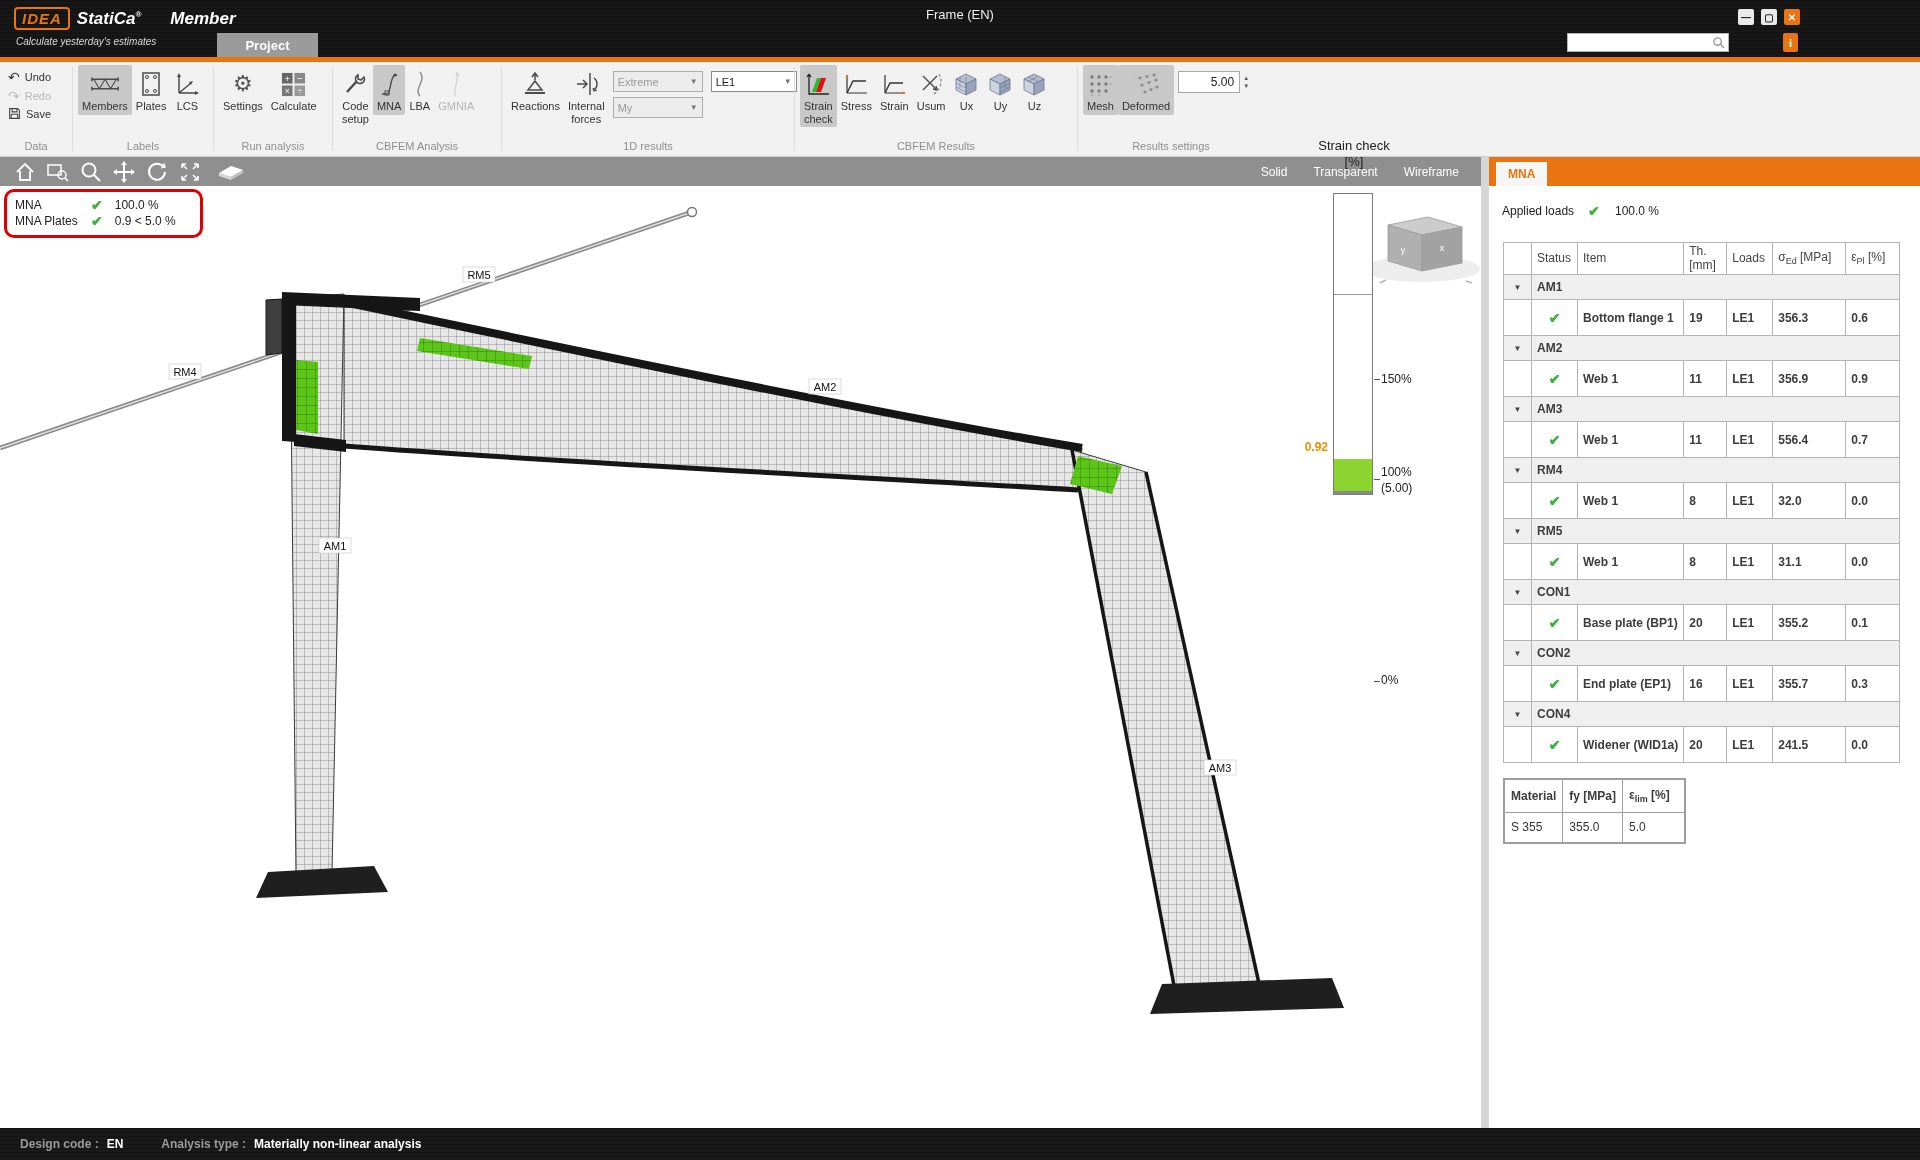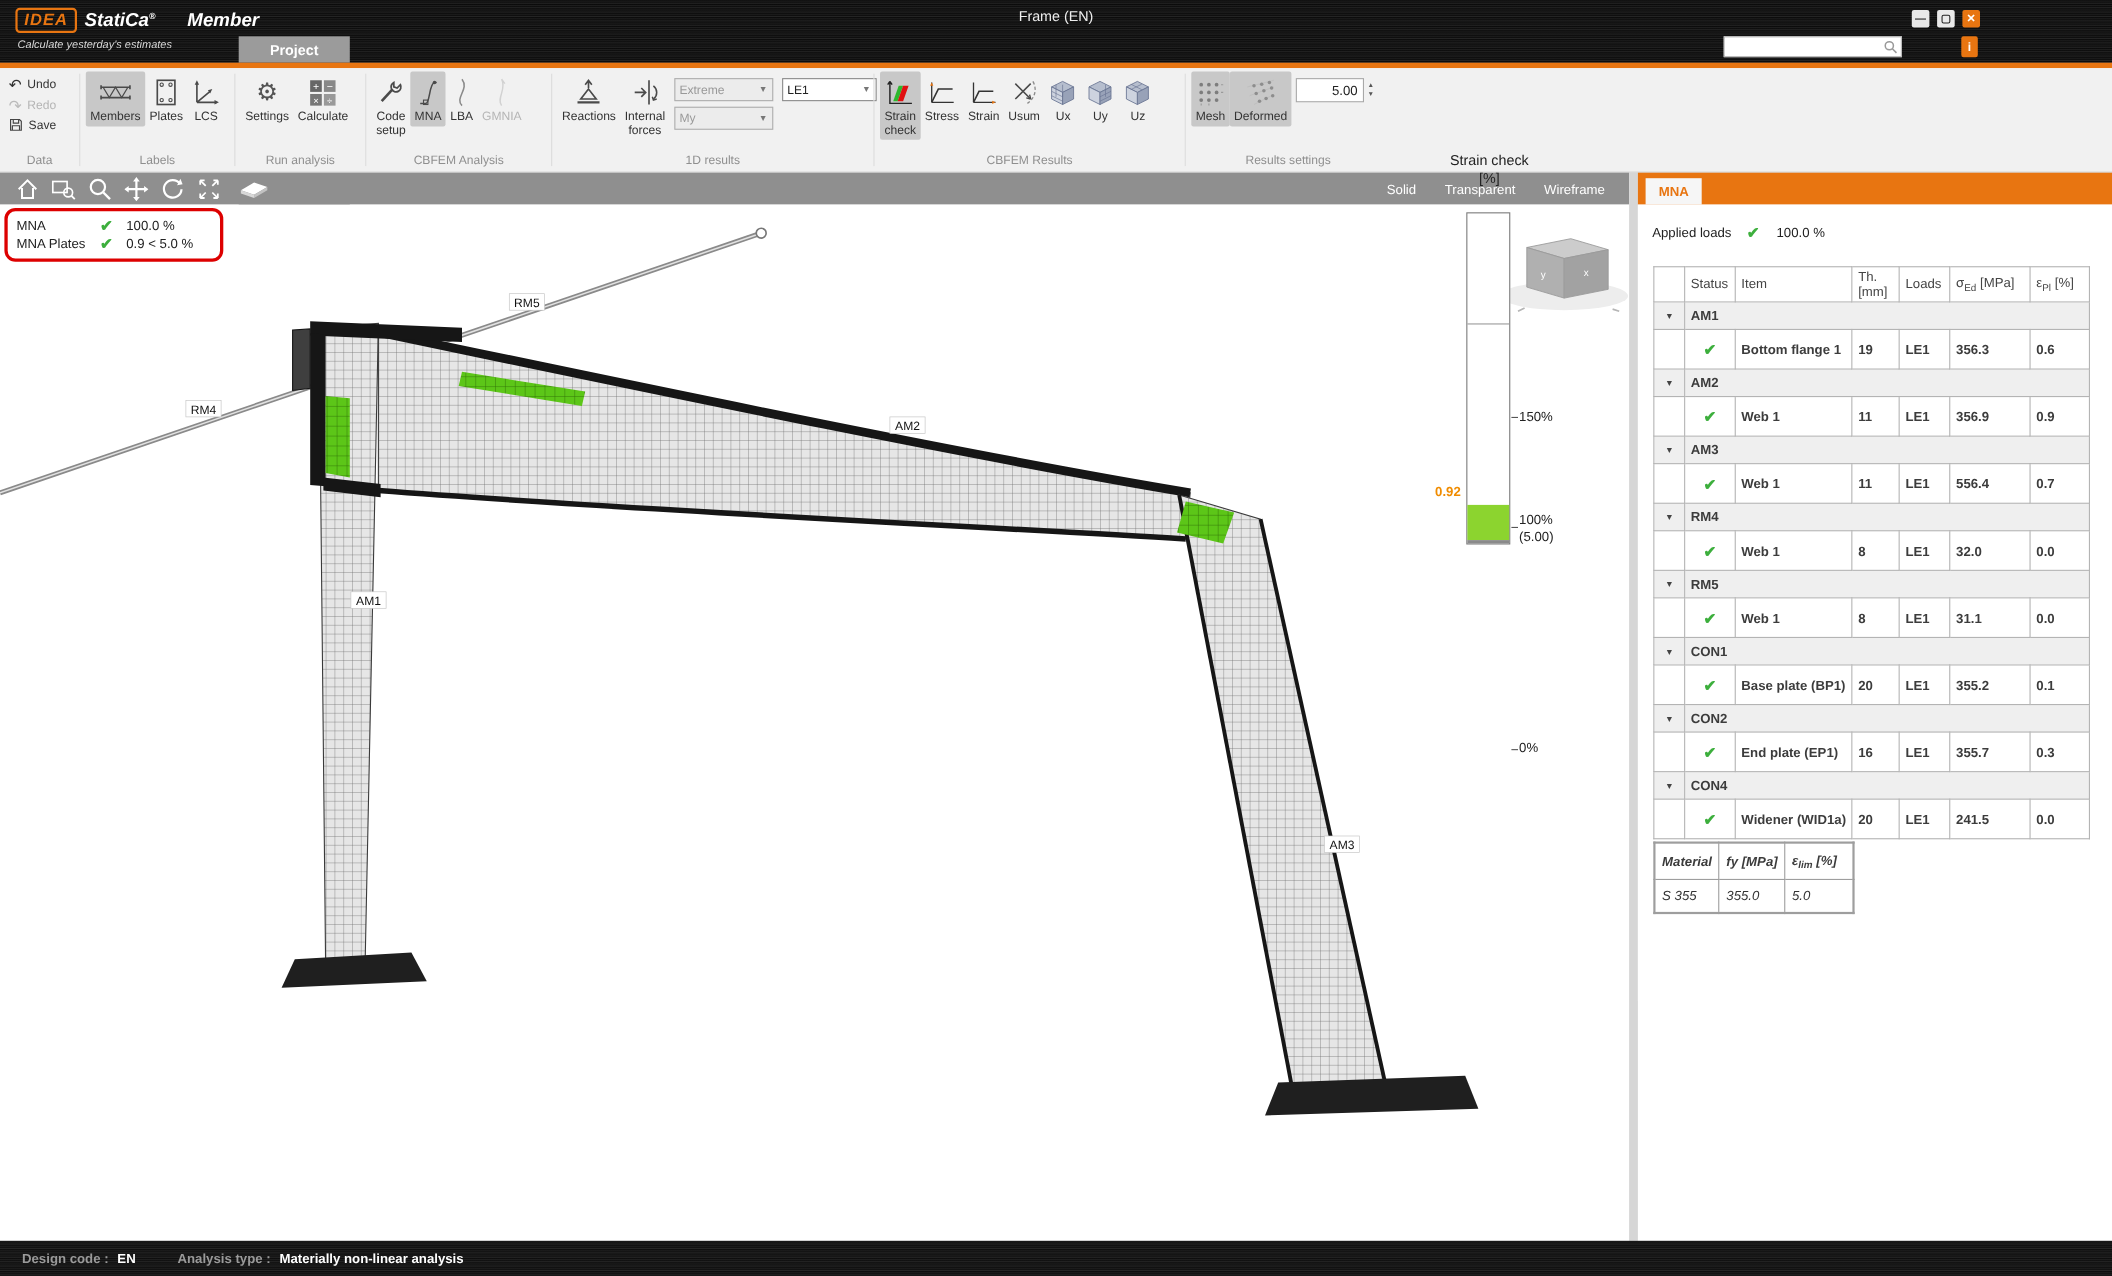--- a/index.html
+++ b/index.html
@@ -106,21 +106,21 @@
   table.results { position:absolute; left:14px; top:56px; border-collapse:collapse; table-layout:fixed; }
   table.results td, table.results th { border:1px solid #b4b4b4; font-size:12px; color:#3c3c3c;
     padding:0 5px; overflow:hidden; white-space:nowrap; }
   table.results th { height:32px; font-weight:normal; text-align:left; color:#444; line-height:1.15;margin-left:28px; }
   table.results sub { font-size:9px; }
   tr.grp td { height:25px; background:#efefef; font-weight:bold; border-left:1px solid #b4b4b4; }
   tr.grp td.exp { text-align:center; font-size:8px; color:#444; }
   tr.drow td { height:36px; font-weight:bold; }
   tr.drow td.chk { text-align:center; }
 
-  table.material { position:absolute; left:14px; top:579px; border-collapse:collapse; border:2px solid #9e9e9e;font-style:italic; }
+  table.material { position:absolute; left:14px; top:592px; border-collapse:collapse; border:2px solid #9e9e9e; }
   table.material th, table.material td { border:1px solid #9e9e9e; font-size:12px; padding:0 6px;
     text-align:left; white-space:nowrap; }
   table.material th { height:33px; font-weight:bold; color:#3c3c3c; }
   table.material td { height:31px; color:#333; font-weight:normal; }
   table.material sub { font-size:9px; }
 
   
   .statusbar { position:absolute; left:0; top:1128px; width:1920px; height:32px;
     background-image:repeating-linear-gradient(180deg,#0c0c0c 0px,#1e1e1e 1px,#101010 2px,#262626 3px,#0c0c0c 4px);
     display:flex; align-items:center; font-size:12px; }

